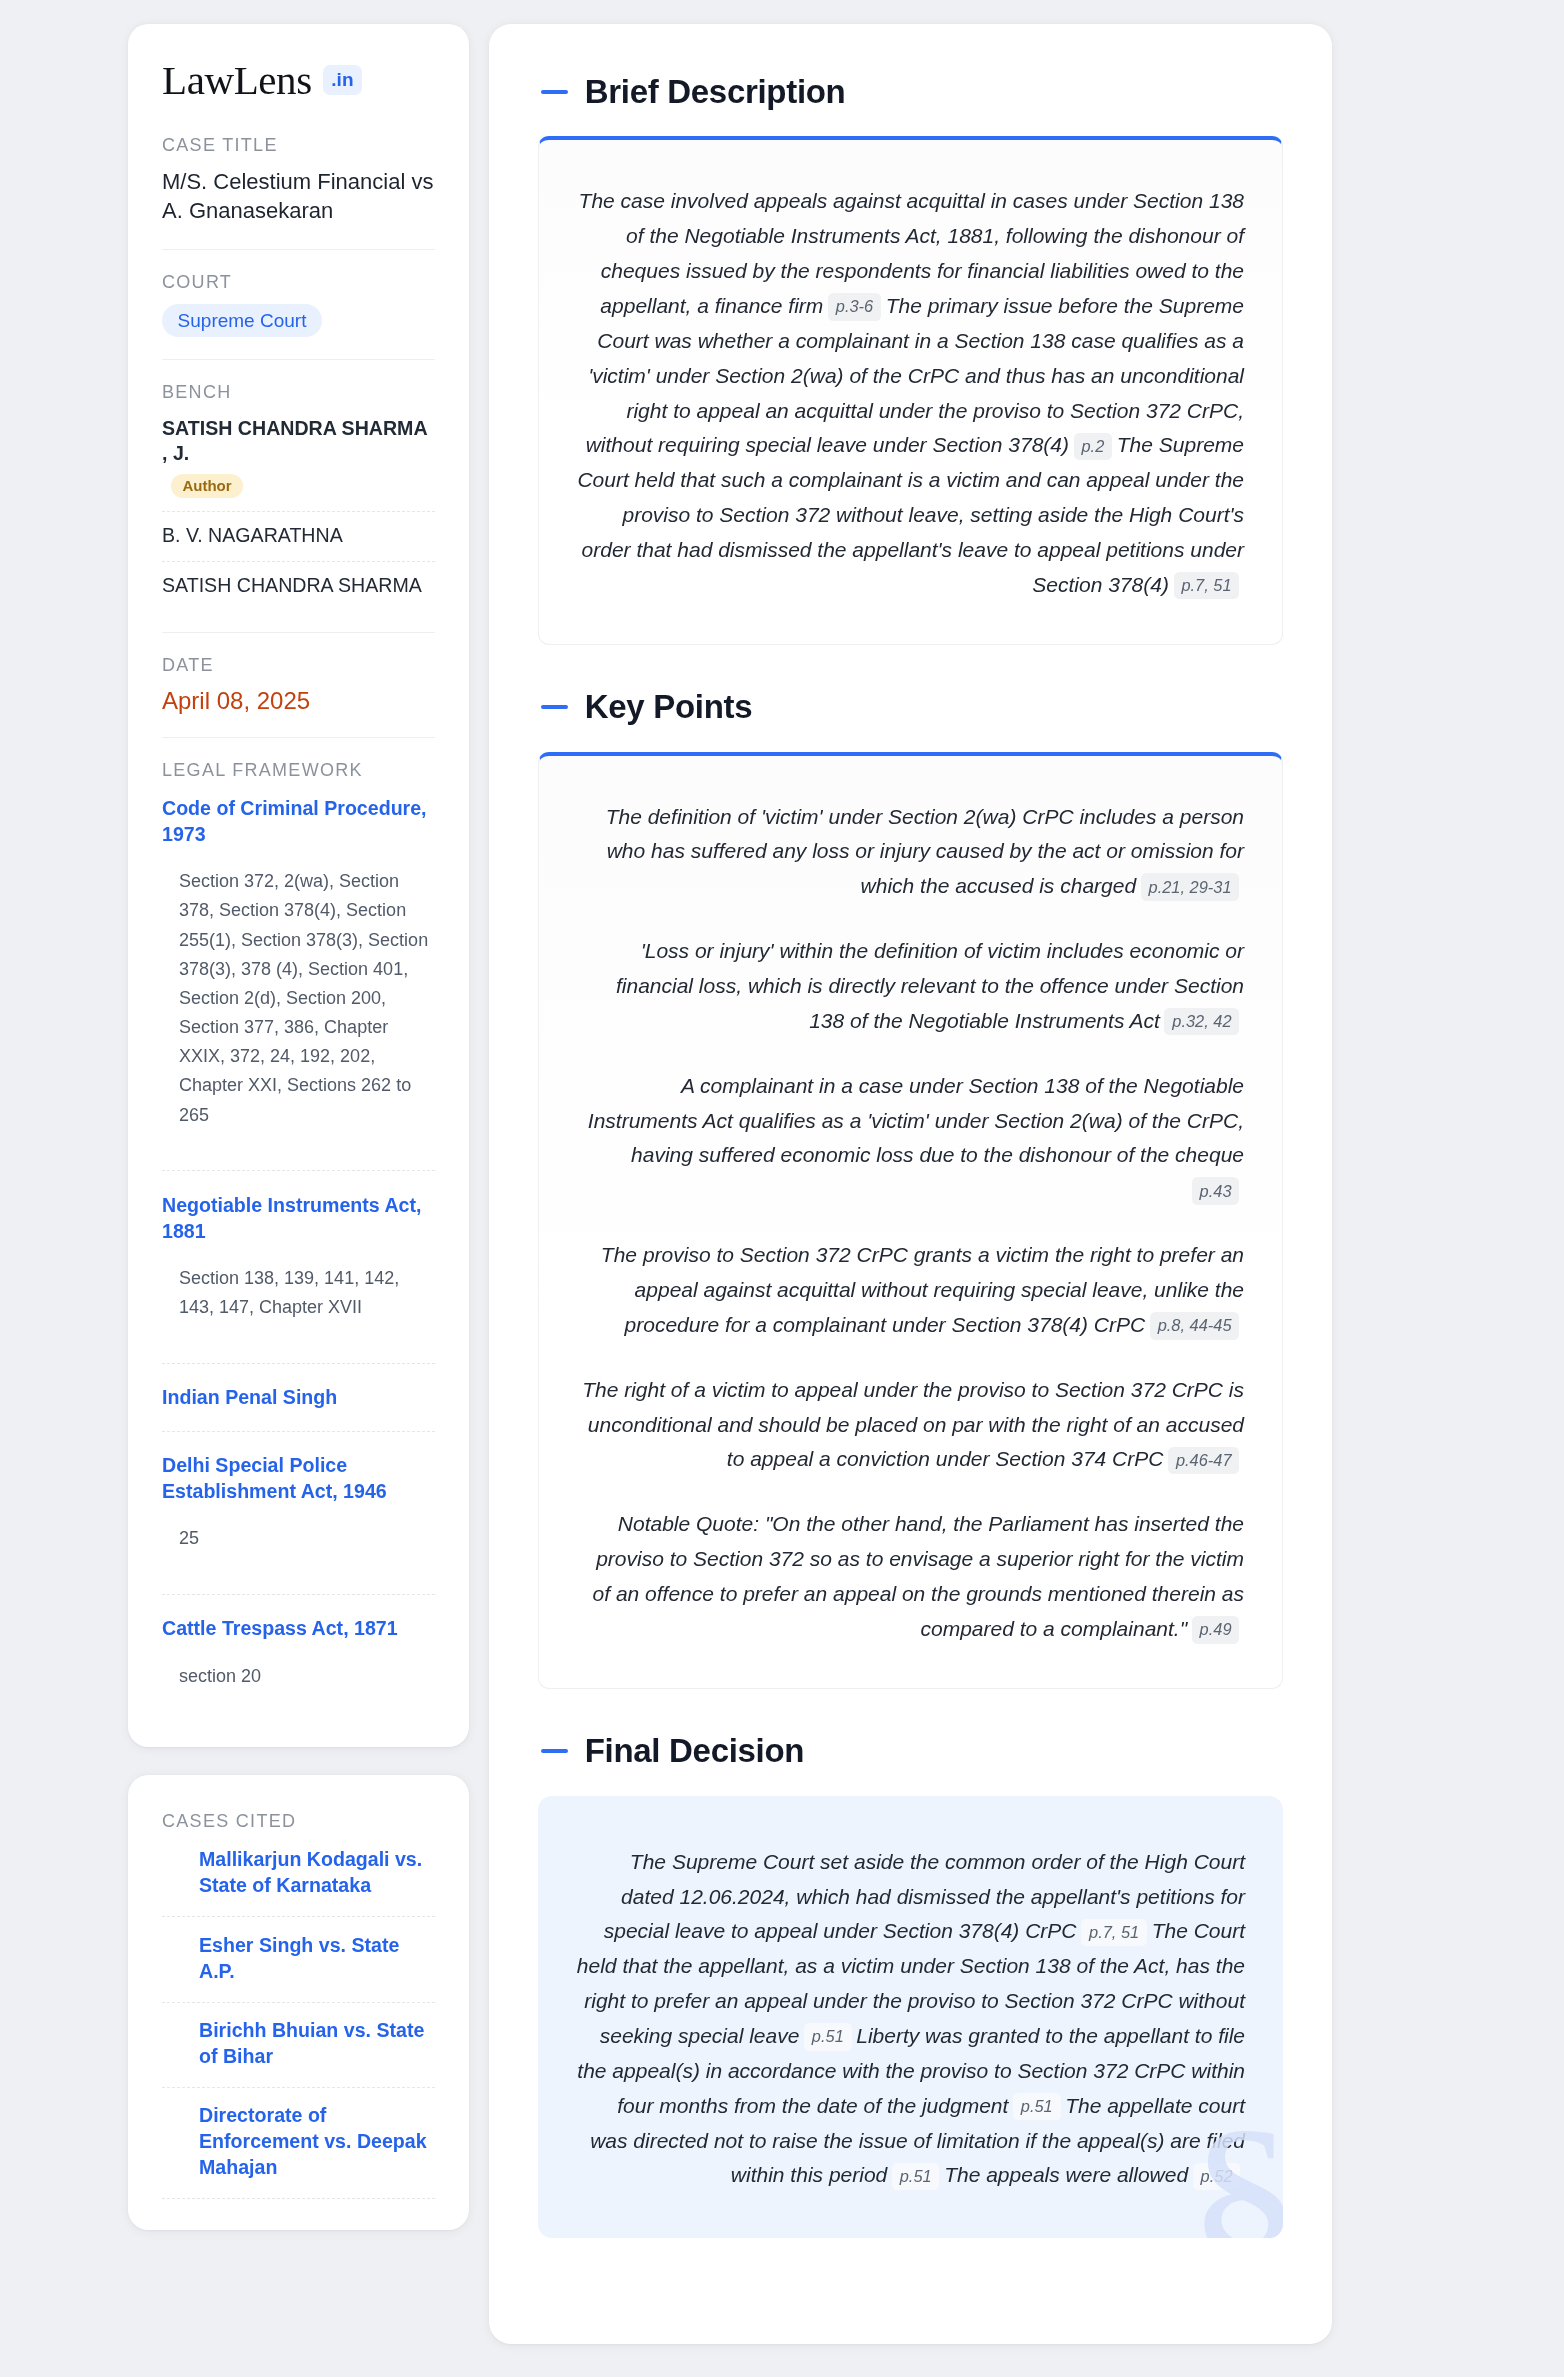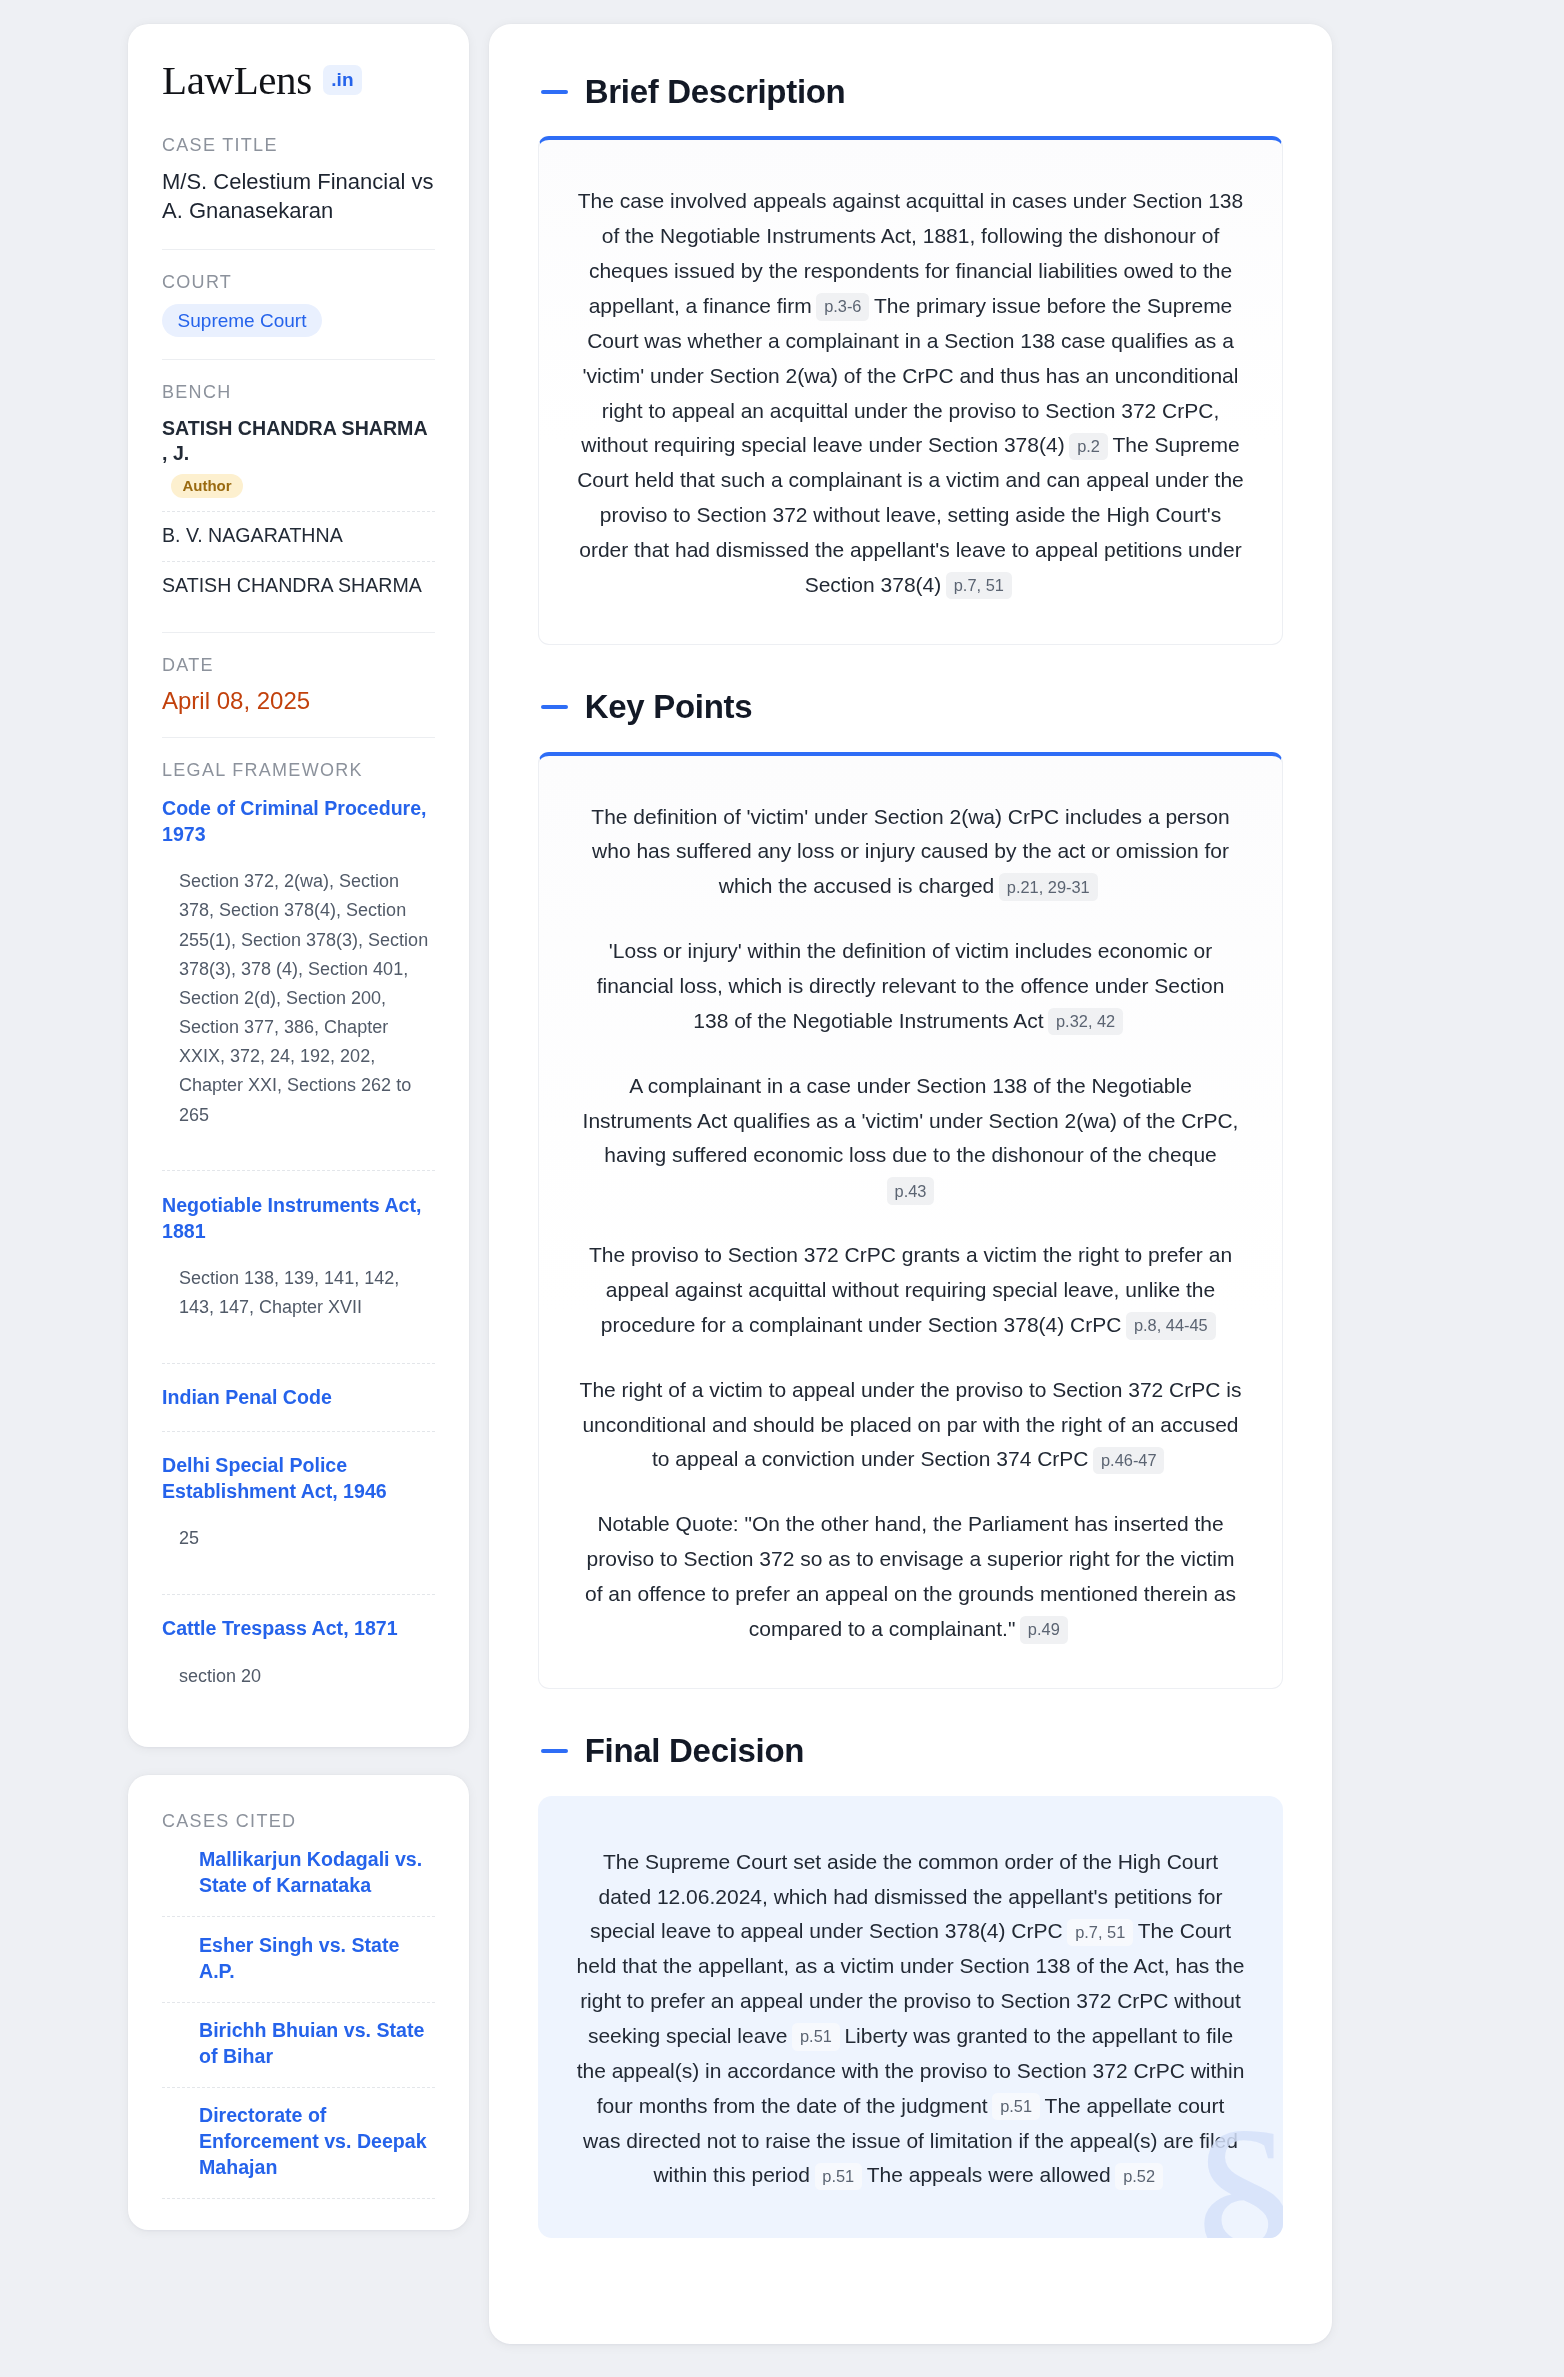--- a/index.html
+++ b/index.html
@@ -206,21 +206,22 @@
     background: #eef4fe;
     border: none;
     border-radius: 14px;
     padding: 49px 38px 45px 38px;
   }
 
   .para {
     font-size: 21px;
     line-height: 1.66;
     color: #222934;
-    text-align: center;
+    text-align: right;
+    font-style: italic;
   }
   .para + .para { margin-top: 30px; }
 
   .cite {
     display: inline-block;
     background: #f0f1f3;
     color: #5c6personal;
     color: #5b6472;
     font-size: 16.4px;
     border-radius: 5.5px;
@@ -296,21 +297,21 @@
                 <div class="framework-sections">Section 372, 2(wa), Section 378, Section 378(4), Section 255(1), Section 378(3), Section 378(3), 378 (4), Section 401, Section 2(d), Section 200, Section 377, 386, Chapter XXIX, 372, 24, 192, 202, Chapter XXI, Sections 262 to 265</div>
               </div>
             </div>
             <div class="framework-item">
               <a class="framework-act">Negotiable Instruments Act, 1881</a>
               <div class="framework-list">
                 <div class="framework-sections">Section 138, 139, 141, 142, 143, 147, Chapter XVII</div>
               </div>
             </div>
             <div class="framework-item">
-              <a class="framework-act">Indian Penal Code</a>
+              <a class="framework-act">Indian Penal Singh</a>
             </div>
             <div class="framework-item">
               <a class="framework-act">Delhi Special Police Establishment Act, 1946</a>
               <div class="framework-list">
                 <div class="framework-sections">25</div>
               </div>
             </div>
             <div class="framework-item">
               <a class="framework-act">Cattle Trespass Act, 1871</a>
               <div class="framework-list">

